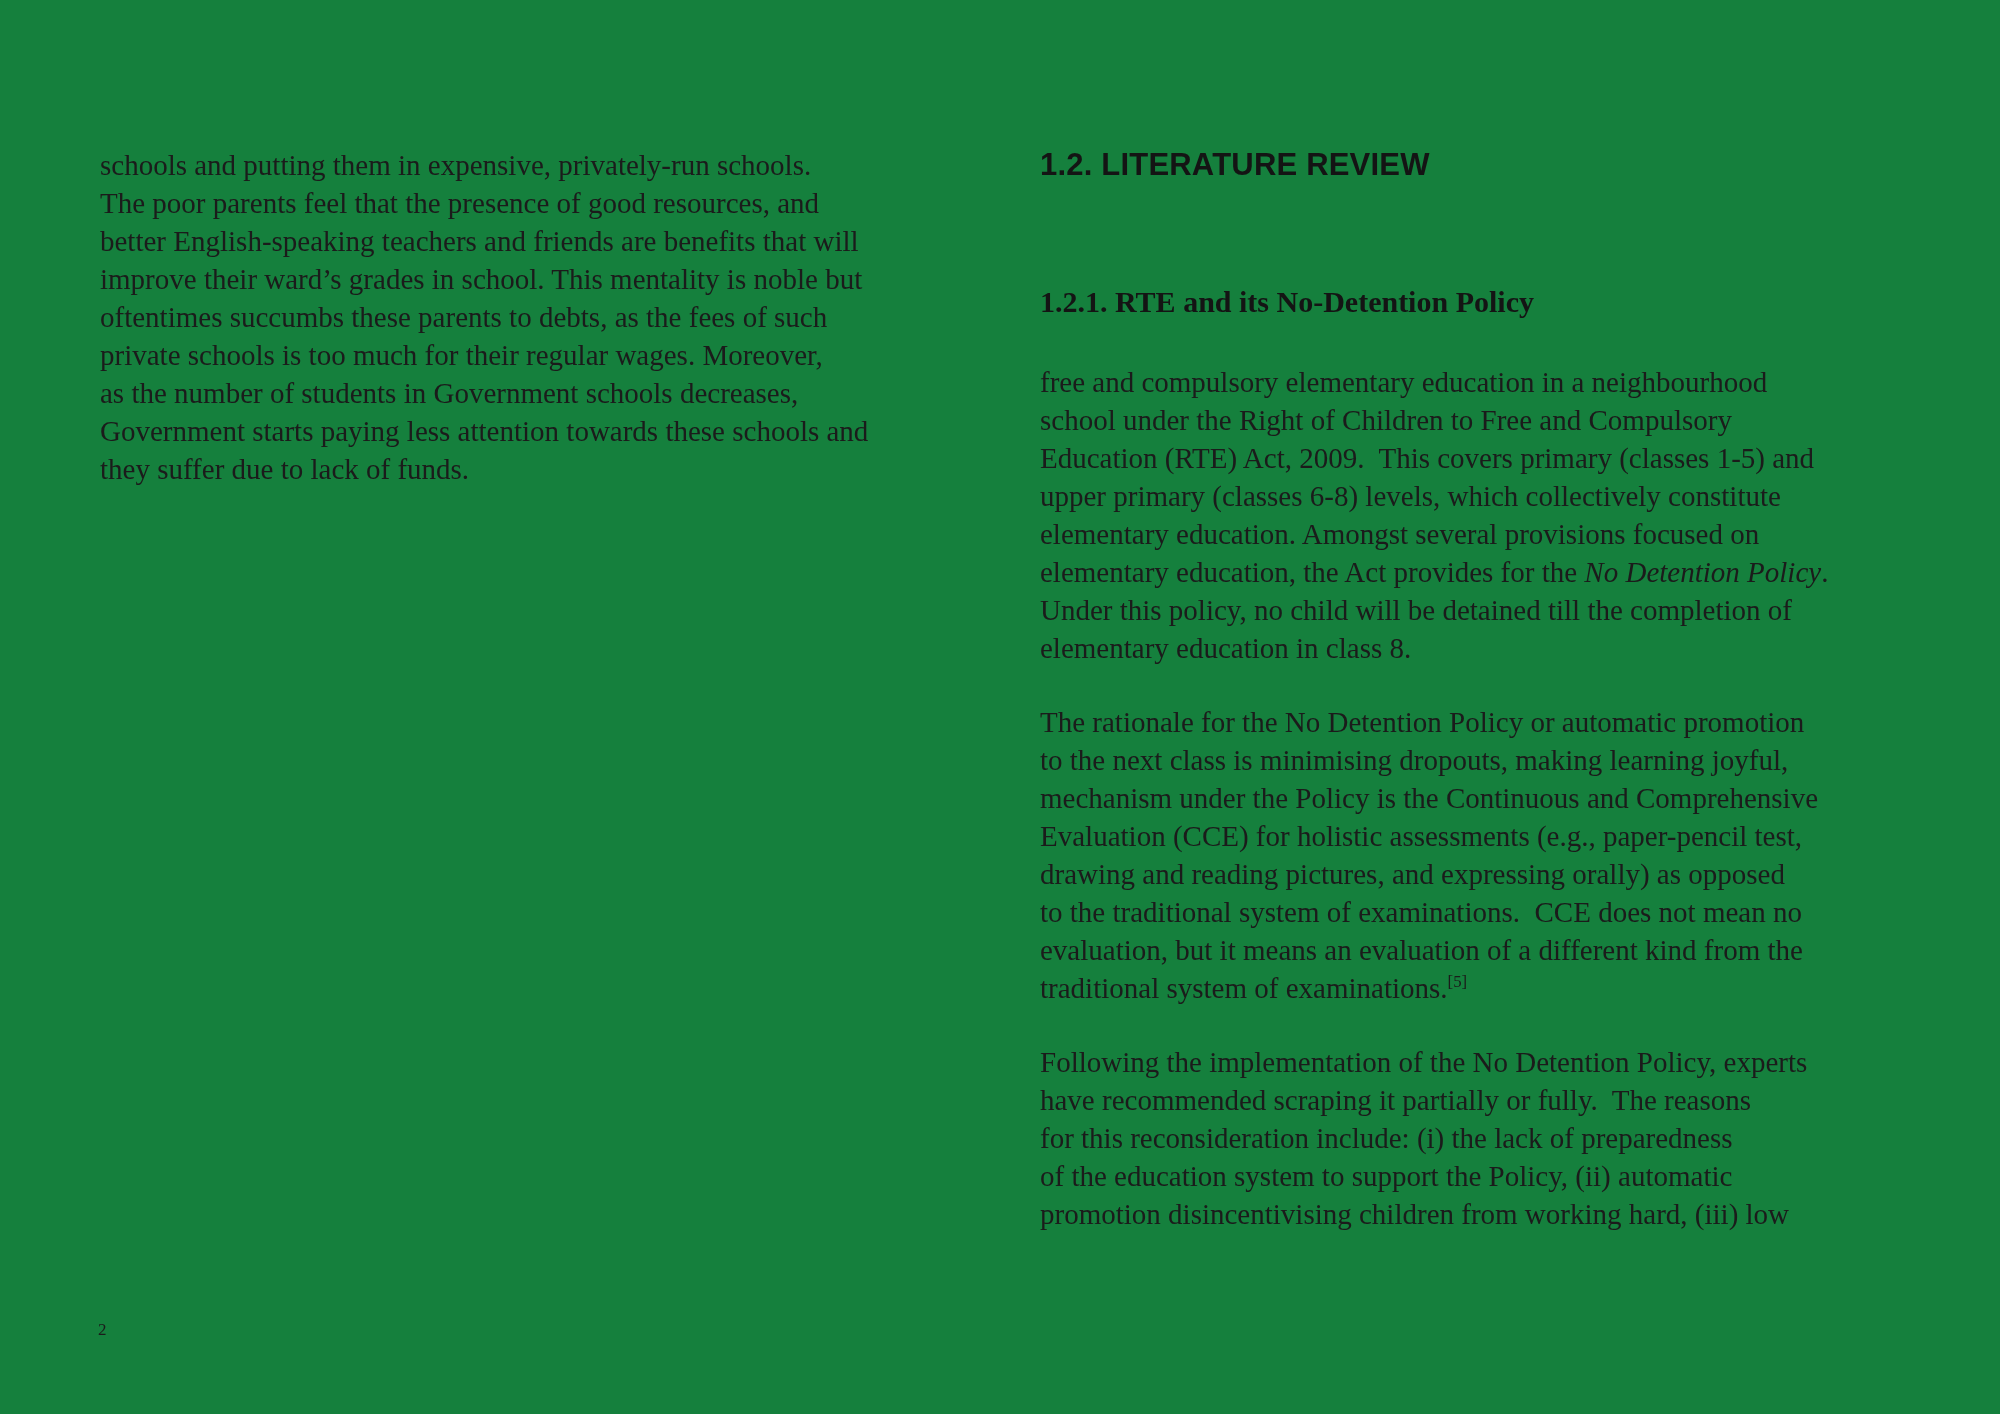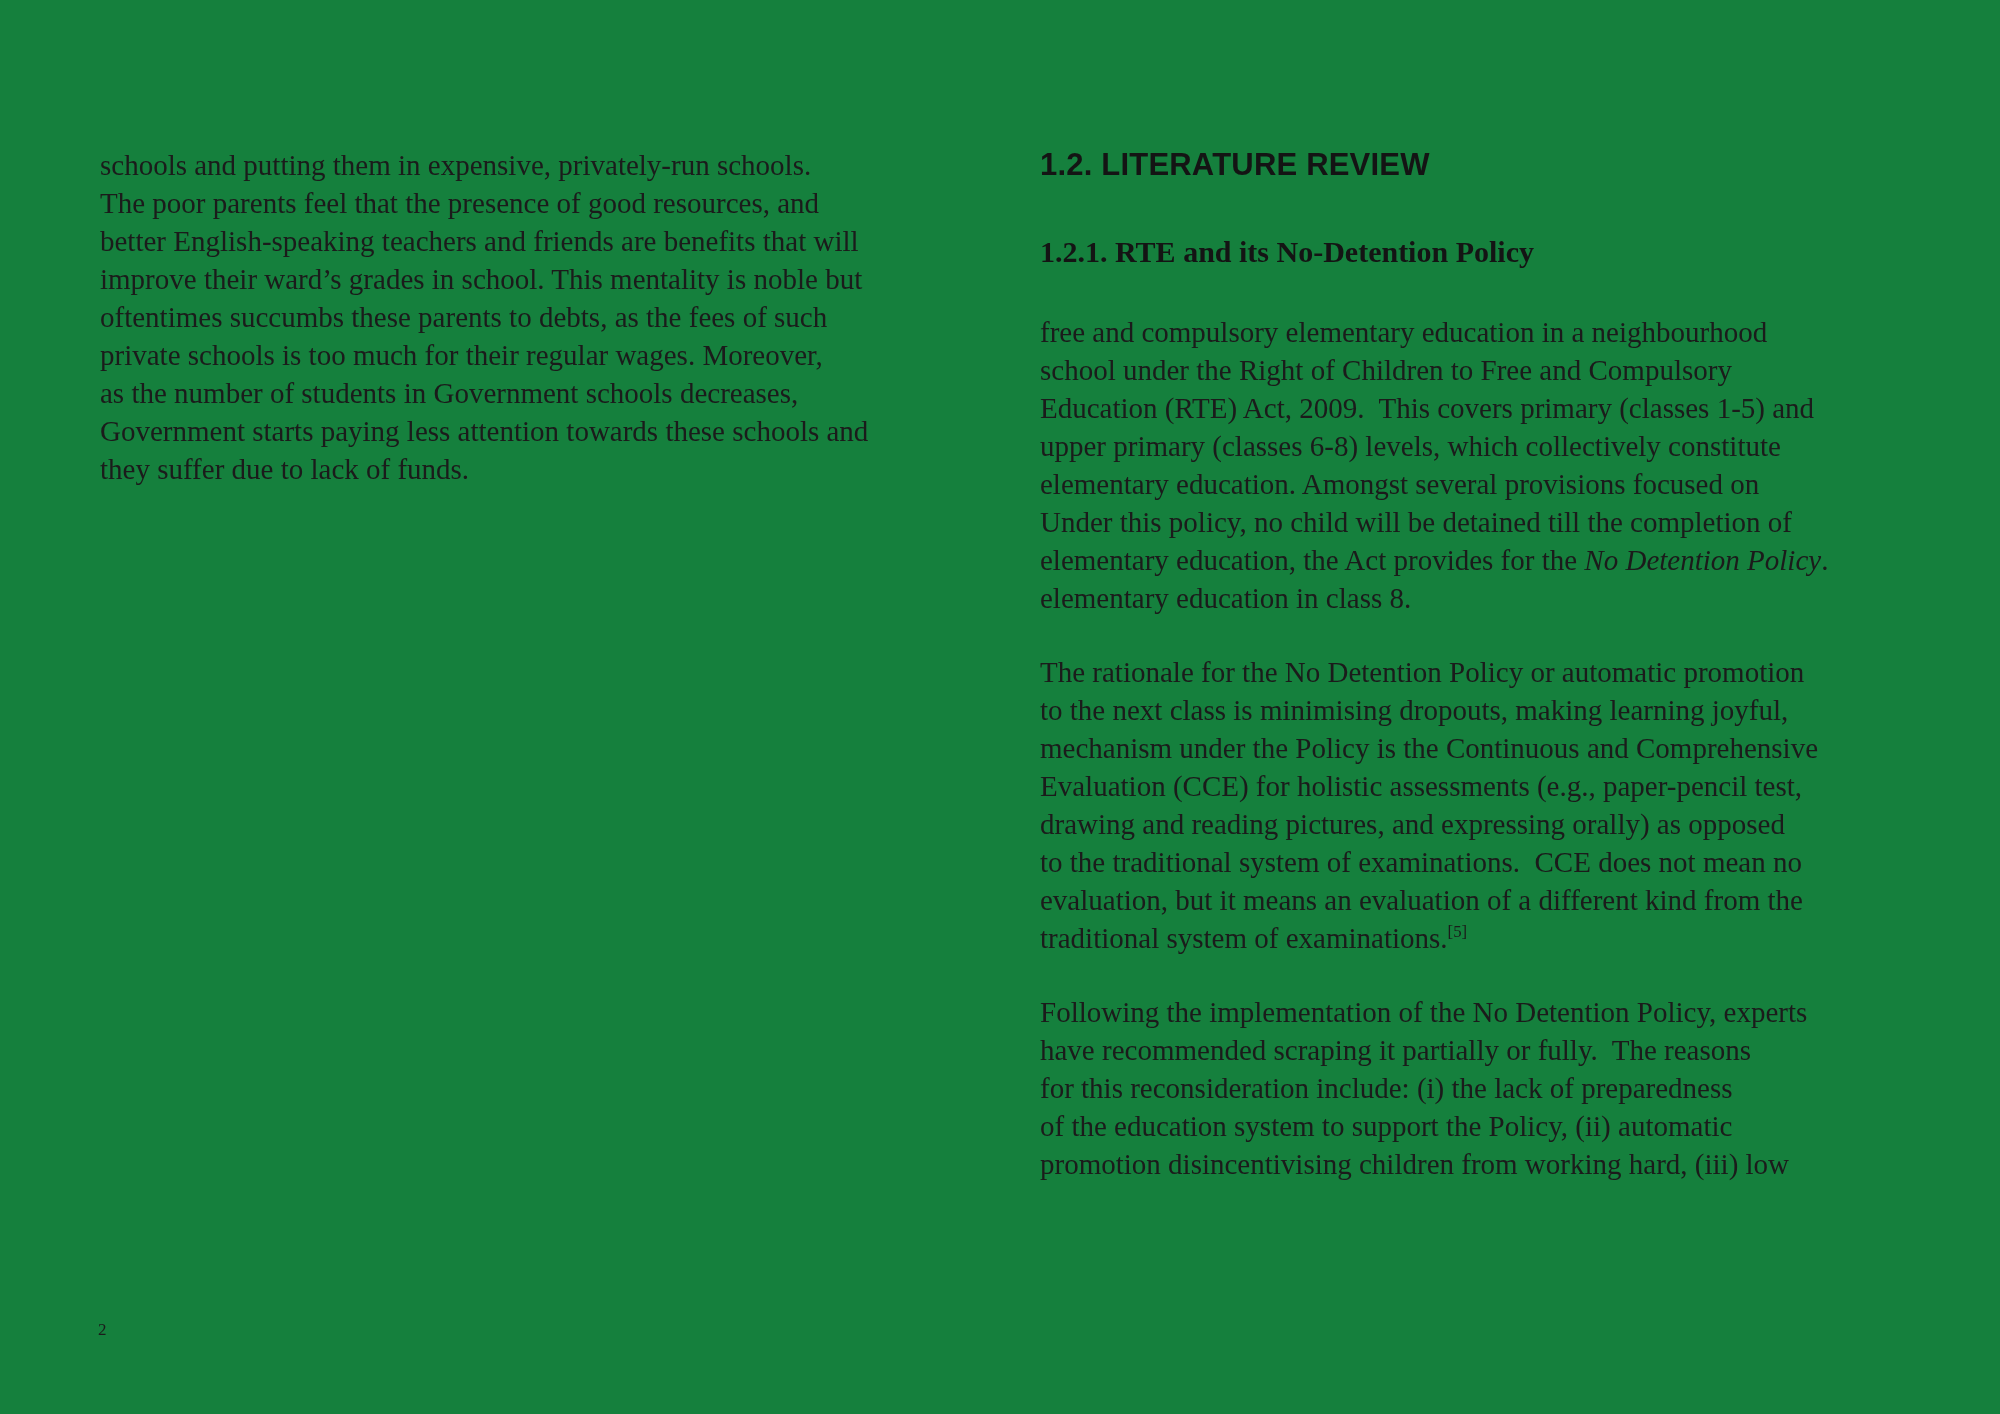--- a/index.html
+++ b/index.html
@@ -31,21 +31,21 @@
   .section-heading {
     margin: 0;
     font-family: "Liberation Sans", "DejaVu Sans", sans-serif;
     font-weight: bold;
     font-size: 31px;
     line-height: 38px;
     color: #141414;
     letter-spacing: 0.2px;
   }
   .subsection-heading {
-    margin: 49px 0 0 0;
+    margin: 99px 0 0 0;
     font-family: "Liberation Serif", "DejaVu Serif", serif;
     font-weight: bold;
     font-size: 30px;
     line-height: 38px;
     color: #141414;
   }
   .body-para {
     font-size: 29px;
     line-height: 38px;
   }
@@ -96,22 +96,22 @@
 
   <div class="col col-right">
     <h1 class="section-heading">1.2. LITERATURE REVIEW</h1>
     <h2 class="subsection-heading">1.2.1. RTE and its No-Detention Policy</h2>
     <div class="body-para para-first">
         <div class="text-line"><span class="">free and compulsory elementary education in a neighbourhood</span></div>
         <div class="text-line"><span class="">school under the Right of Children to Free and Compulsory</span></div>
         <div class="text-line"><span class="">Education (RTE) Act, 2009.  This covers primary (classes 1-5) and</span></div>
         <div class="text-line"><span class="">upper primary (classes 6-8) levels, which collectively constitute</span></div>
         <div class="text-line"><span class="">elementary education. Amongst several provisions focused on</span></div>
+        <div class="text-line"><span class="">elementary education, the Act provides for the </span><span class="seg-italic">No Detention Policy</span><span class="">.</span></div>
         <div class="text-line"><span class="">Under this policy, no child will be detained till the completion of</span></div>
-        <div class="text-line"><span class="">elementary education, the Act provides for the </span><span class="seg-italic">No Detention Policy</span><span class="">.</span></div>
         <div class="text-line"><span class="">elementary education in class 8.</span></div>
       </div>
     <div class="body-para para-follow">
         <div class="text-line"><span class="">The rationale for the No Detention Policy or automatic promotion</span></div>
         <div class="text-line"><span class="">to the next class is minimising dropouts, making learning joyful,</span></div>
         <div class="text-line"><span class="">mechanism under the Policy is the Continuous and Comprehensive</span></div>
         <div class="text-line"><span class="">Evaluation (CCE) for holistic assessments (e.g., paper-pencil test,</span></div>
         <div class="text-line"><span class="">drawing and reading pictures, and expressing orally) as opposed</span></div>
         <div class="text-line"><span class="">to the traditional system of examinations.  CCE does not mean no</span></div>
         <div class="text-line"><span class="">evaluation, but it means an evaluation of a different kind from the</span></div>

